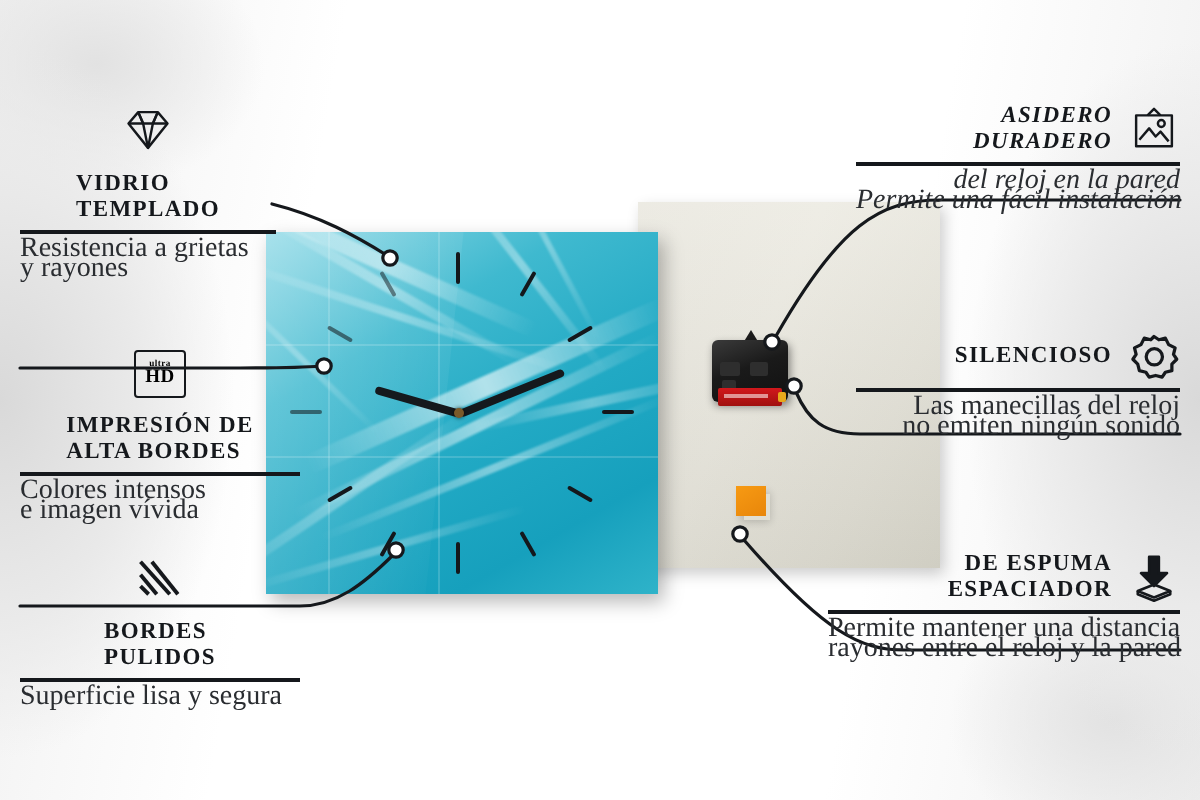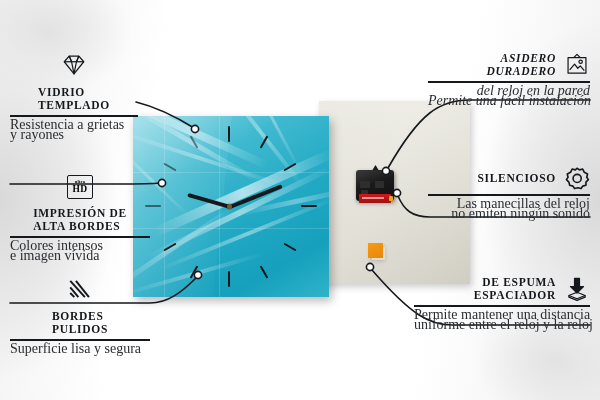--- a/index.html
+++ b/index.html
@@ -274,16 +274,16 @@
       <svg class="ico" viewBox="0 0 32 32">
         <g fill="none" stroke="#15181c" stroke-width="1.6" stroke-linejoin="round">
           <path d="M13,3 L19,3 L19,13 L24,13 L16,21 L8,13 L13,13 Z" fill="#15181c"></path>
           <path d="M6,24 L16,20 L26,24 L16,28 Z"></path>
           <path d="M6,24 L6,26 L16,30 L26,26 L26,24"></path>
         </g>
       </svg>
     </div>
     <div class="co-rule"></div>
     <div class="co-sub">Permite mantener una distancia</div>
-    <div class="co-sub">uniforme entre el reloj y la reloj</div>
+    <div class="co-sub">rayones entre el reloj y la pared</div>
   </div>
 
 </div>
 
 </body></html>

